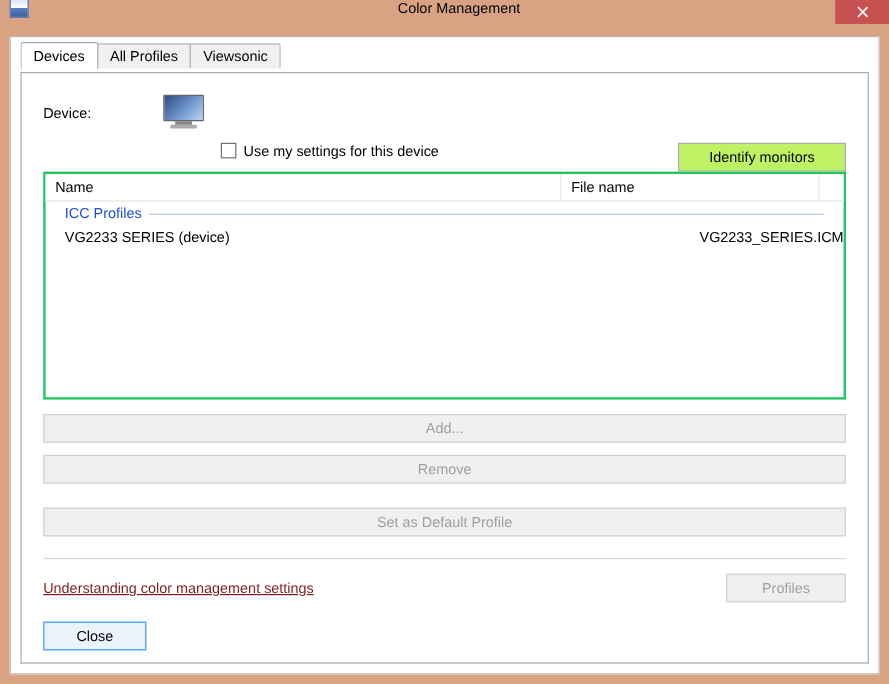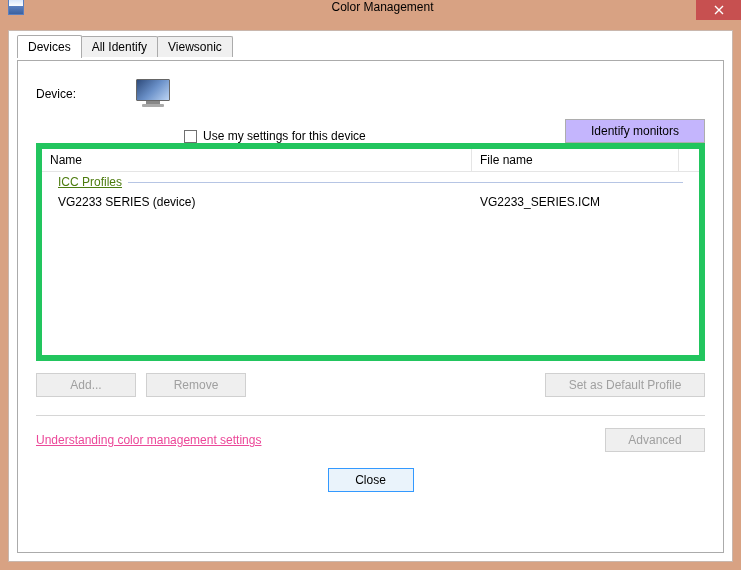--- a/index.html
+++ b/index.html
@@ -28,73 +28,73 @@
   
   .device-row { display: flex; align-items: center; }
   .device-label { width: 100px; }
   .monitor-icon { width: 34px; height: 30px; position: relative; }
   .monitor-icon .screen { width: 34px; height: 22px; border: 1px solid #666; background: linear-gradient(135deg,#2e4b7b 0%,#6a90c8 50%,#bcd4f4 100%); border-radius: 1px; }
   .monitor-icon .stand { width: 14px; height: 3px; background: #888; margin: 0 auto; }
   .monitor-icon .base { width: 22px; height: 3px; background: #aaa; margin: 0 auto; border-radius: 1px; }
   .device-select { flex: 1; height: 22px; border: 1px solid #ababab; background: #fff; display: flex; align-items: center; padding: 0 6px; position: relative; font-weight: bold; }
   .device-select .chev { position: absolute; right: 6px; top: 50%; transform: translateY(-50%); color: #555; }
 
-  .second-row { display: flex; align-items: flex-end; margin-top: 10px; padding-left: 148px; }
+  .second-row { display: flex; align-items: flex-start; margin-top: 10px; padding-left: 148px; }
   .checkbox { width: 13px; height: 13px; border: 1px solid #707070; margin-right: 6px; background: #fff; }
   .second-row .spacer { flex: 1; }
 
-  .btn { min-width: 140px; height: 24px; border: 1px solid #adadad; background: #c4b5fd; display: inline-flex; align-items: center; justify-content: center; color: #000; }
+  .btn { min-width: 140px; height: 24px; border: 1px solid #adadad; background: #bef264; display: inline-flex; align-items: center; justify-content: center; color: #000; }
   .btn.small { min-width: 100px; }
   .btn.disabled { color: #a0a0a0; background: #efefef; border-color: #d0d0d0; }
 
   .section-label { margin-top: 28px; margin-bottom: 6px; }
 
   
-  .listbox { border: 6px solid #22c55e; height: 218px; background: #fff; display: flex; flex-direction: column; }
+  .listbox { border: 2px solid #22c55e; height: 218px; background: #fff; display: flex; flex-direction: column; }
   .list-header { display: flex; border-bottom: 1px solid #e5e5e5; background: #fff; }
   .col { padding: 4px 8px; }
   .col-name { width: 430px; border-right: 1px solid #e5e5e5; }
   .col-file { flex: 1; border-right: 1px solid #e5e5e5; }
   .col-end { width: 20px; }
   .list-body { flex: 1; overflow: auto; padding: 0; }
-  .group-row { color: #4d7c0f; padding: 3px 16px 3px 16px; display: flex; align-items: center; gap: 6px; text-decoration: underline; }
+  .group-row { color: #1d4ed8; padding: 3px 16px 3px 16px; display: flex; align-items: center; gap: 6px; }
   .group-rule { flex: 1; height: 1px; background: #b6c5e4; }
   .item-row { display: flex; padding: 3px 0; }
   .item-name { width: 430px; padding-left: 16px; }
-  .item-file { flex: 1; padding-left: 8px; }
+  .item-file { flex: 1; padding-left: 8px; text-align: right; }
 
-  .buttons-row { display: flex; gap: 10px; margin-top: 12px; }
+  .buttons-row { display: flex; gap: 10px; margin-top: 12px; flex-direction: column; }
   .buttons-row .spacer { flex: 1; }
 
   .divider { height: 1px; background: #d6d6d6; margin: 18px 0 12px 0; }
 
   .bottom-row { display: flex; align-items: center; }
-  .link { color: #ec4899; text-decoration: underline; }
+  .link { color: #7f1d1d; text-decoration: underline; }
 
-  .footer { display: flex; justify-content: center; padding-top: 16px; }
+  .footer { display: flex; justify-content: flex-start; padding-top: 16px; }
   .btn.primary { min-width: 86px; border: 1px solid #3399ff; background: #eaf3fb; }
 </style>
 </head>
 <body>
 
 <div class="titlebar">
   <div class="title-icon"></div>
   <div class="title-text">Color Management</div>
   <div class="close-btn">
     <svg viewBox="0 0 10 10">
         <path d="M1 1 L9 9 M9 1 L1 9" stroke="#fff" stroke-width="1.4"></path>
       </svg>
   </div>
 </div>
 
 <div class="panel">
 
   <div class="tabs">
     <div class="tab active"><span>Devices</span></div>
-    <div class="tab"><span>All Identify</span></div>
+    <div class="tab"><span>All Profiles</span></div>
     <div class="tab"><span>Viewsonic</span></div>
   </div>
   <div class="tab-line"></div>
 
   <div class="content">
 
     <div class="device-row">
       <div class="device-label">Device:</div>
       <div class="monitor-icon">
         <div class="screen"></div>
@@ -143,21 +143,21 @@
           <span>Set as Default Profile</span>
         </div>
     </div>
 
     <div class="divider"></div>
 
     <div class="bottom-row">
       <a class="link" href="#">Understanding color management settings</a>
       <div class="spacer" style="flex:1"></div>
       <div class="btn small disabled">
-          <span>Advanced</span>
+          <span>Profiles</span>
         </div>
     </div>
 
     <div class="footer">
       <div class="btn primary">
           <span>Close</span>
         </div>
     </div>
 
   </div>

